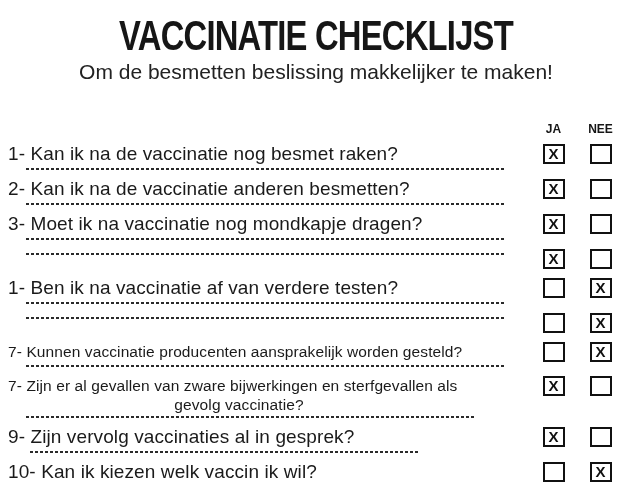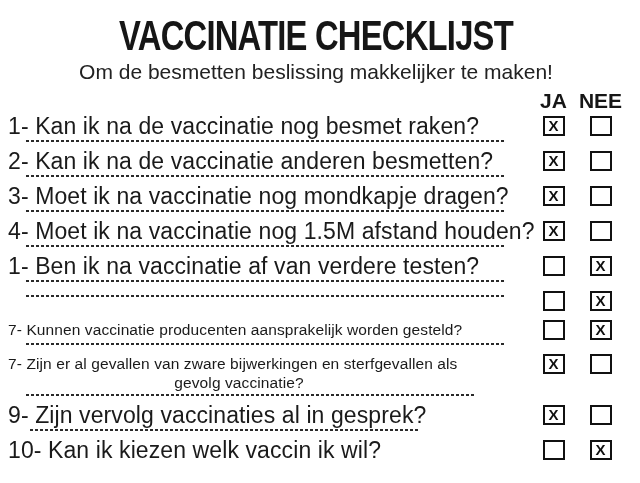--- a/index.html
+++ b/index.html
@@ -43,36 +43,37 @@
     display: flex;
     align-items: flex-end;
     margin-top: 9px;
     margin-bottom: 7px;
   }
   .hdr-spacer { flex: 1; }
   .hdr-col {
     width: 47px;
     text-align: center;
     font-weight: bold;
-    font-size: 21px;
+    font-size: 12px;
     line-height: 16px;
     color: #161616;
+    margin-top: 28px;
   }
   
   .row {
     display: flex;
     align-items: flex-start;
     margin-bottom: 9px;
   }
   .qwrap {
     flex: 1;
     min-width: 0;
   }
   .qtext {
-    font-size: 23px;
+    font-size: 19px;
     line-height: 20px;
     letter-spacing: 0.1px;
     color: #1a1a1a;
     white-space: nowrap;
   }
   .qtext.small {
     font-size: 15.5px;
     line-height: 19px;
   }
   .qline2 {
@@ -157,21 +158,20 @@
     <div class="cbcol">
       <div class="cb">X</div>
     </div>
     <div class="cbcol">
       <div class="cb"></div>
     </div>
   </div>
 
   <div class="row">
     <div class="qwrap">
-      <div class="qtext">4- Moet ik na vaccinatie nog 1.5M afstand houden?</div>
       <div class="dashline"></div>
     </div>
     <div class="cbcol">
       <div class="cb">X</div>
     </div>
     <div class="cbcol">
       <div class="cb"></div>
     </div>
   </div>
 

